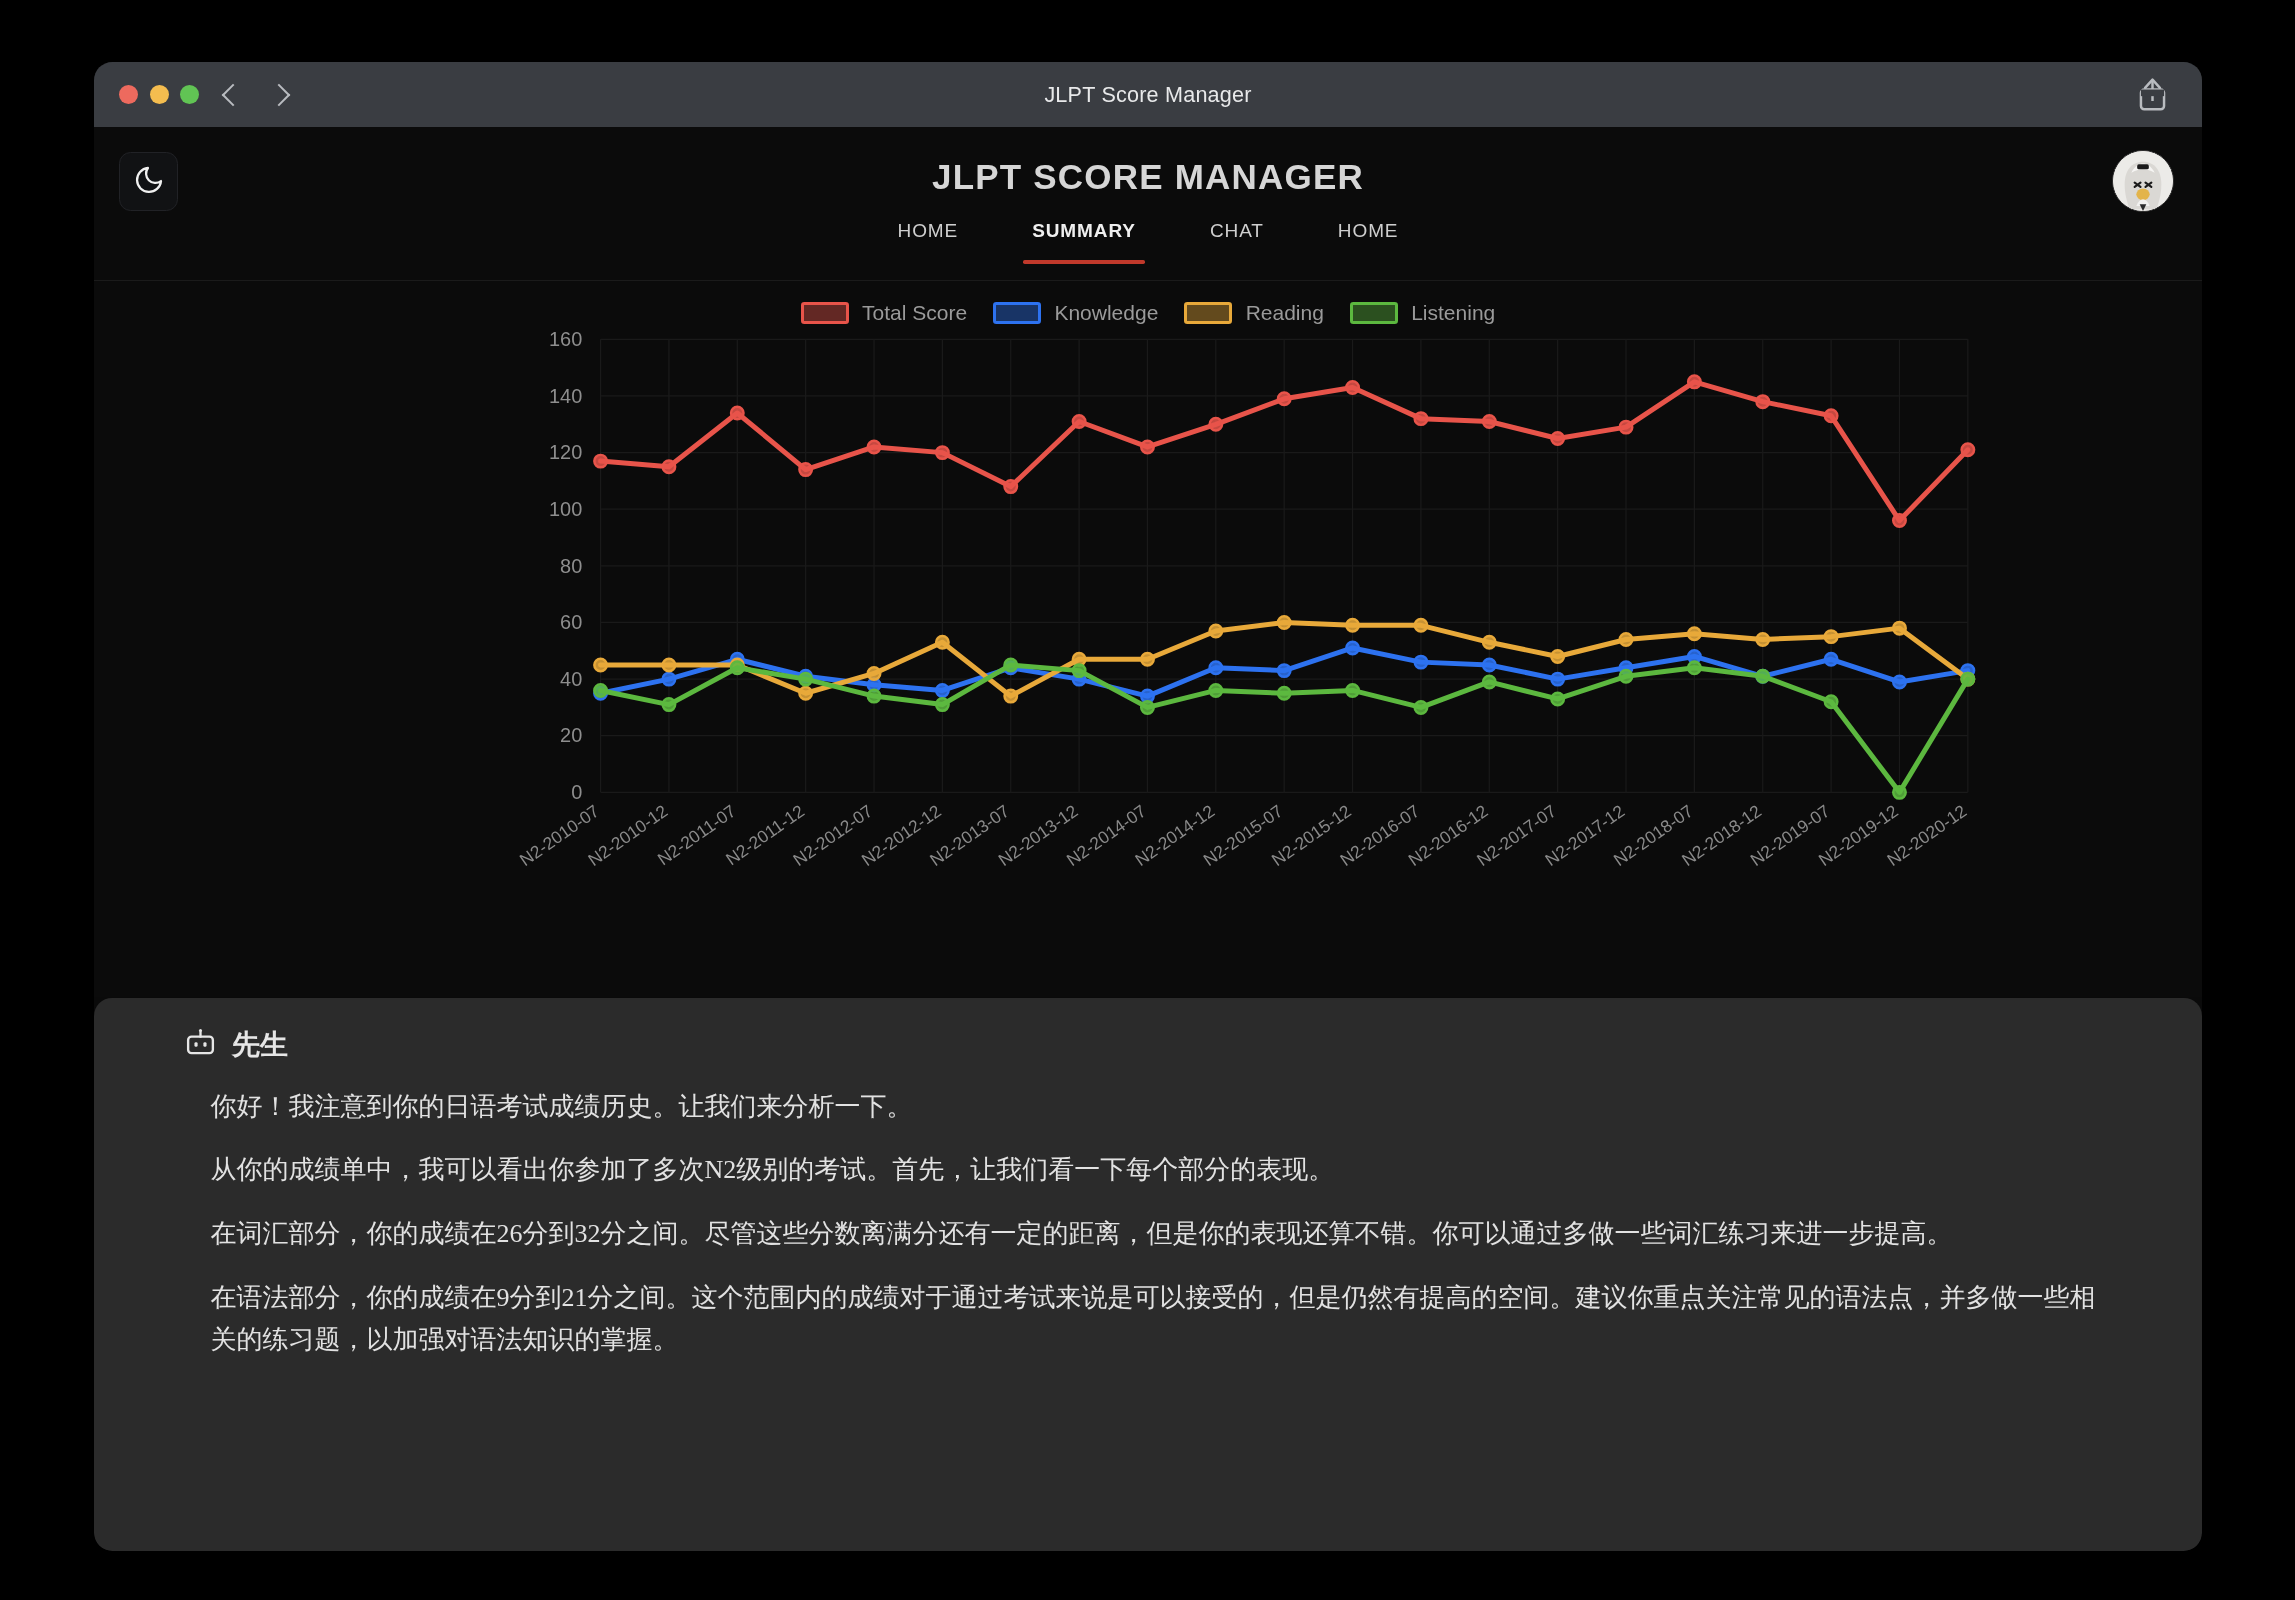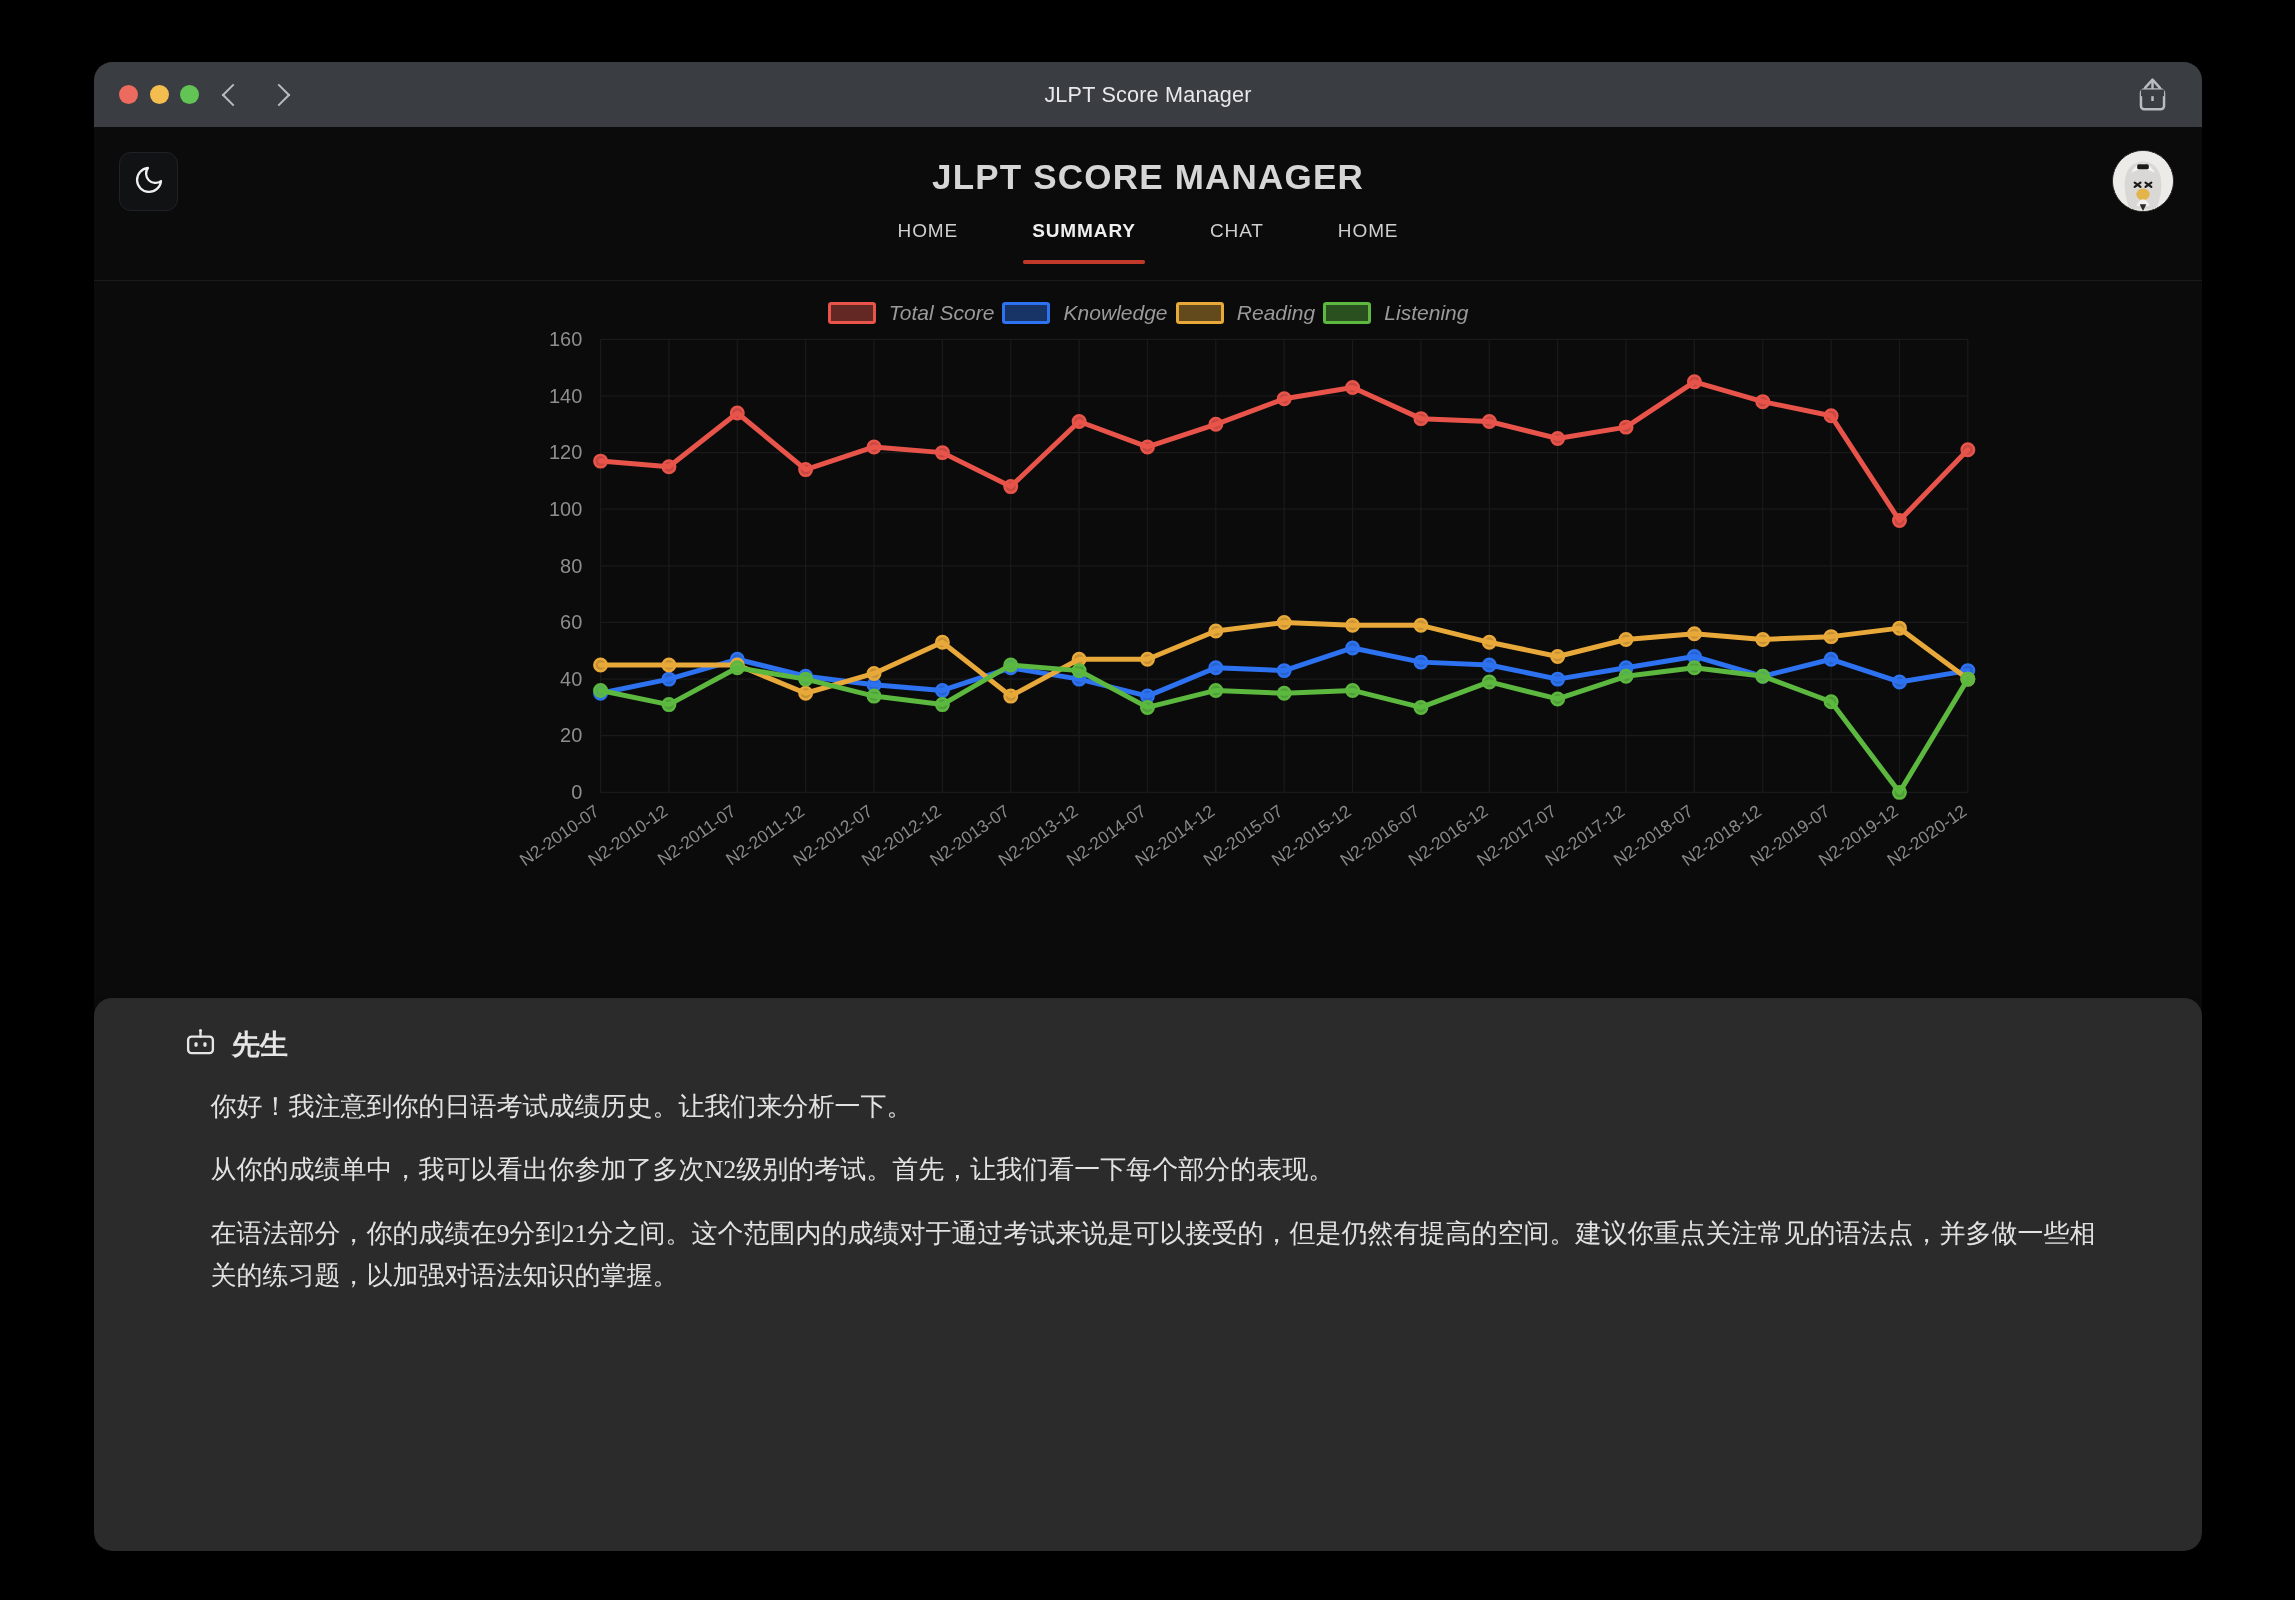--- a/index.html
+++ b/index.html
@@ -44,21 +44,21 @@
   .tab{position:relative;padding:5px 37px 21.6px 37px;font-size:19px;color:#cfcfcf;letter-spacing:0.9px;}
   .tab.active{font-weight:bold;color:#efefef;}
   .tab.active::after{
     content:"";position:absolute;left:28px;right:28px;bottom:0;height:4.2px;background:#c0392b;border-radius:1.7px;
   }
   #headrule{height:0.8px;background:#1b1b1b;}
 
   
   #chart-area{position:relative;height:716px;background:#0b0b0b;}
   #legend{position:absolute;top:20px;left:0;right:0;display:flex;justify-content:center;gap:0;}
-  .legend-item{display:flex;align-items:center;margin:0 4px;font-style:italic;}
+  .legend-item{display:flex;align-items:center;margin:0 13px;}
   .sw{width:48px;height:21.6px;border-radius:3.3px;border:3.3px solid #000;box-sizing:border-box;}
   .legend-label{margin-left:13.3px;font-size:21px;color:#9a9a9a;}
   #plot{position:absolute;left:465px;top:50px;width:1413px;height:557px;}
   #plot svg{display:block;overflow:visible;}
   .ylab{font-size:24px;fill:#8e8e8e;text-anchor:end;}
   .xlab{font-size:21px;fill:#8a8a8a;}
   .grid{stroke:#1a1a1a;stroke-width:1.5;}
 
   
   #chat{position:absolute;left:0;right:0;top:936px;bottom:0;background:#2b2b2b;overflow:hidden;border-radius:18px;}
@@ -319,19 +319,20 @@
             <circle cx="12" cy="2.6" r="1.1" fill="#e6e6e6"></circle>
             <rect x="7.6" y="11" width="2.3" height="3.4" rx="1" fill="#e6e6e6"></rect>
             <rect x="14.1" y="11" width="2.3" height="3.4" rx="1" fill="#e6e6e6"></rect>
           </svg>
         </span>
         <span class="name">先生</span>
       </div>
       <div id="chat-messages">
           <p class="msg">你好！我注意到你的日语考试成绩历史。让我们来分析一下。</p>
           <p class="msg">从你的成绩单中，我可以看出你参加了多次N2级别的考试。首先，让我们看一下每个部分的表现。</p>
+          <p class="msg">在词汇部分，你的成绩在26分到32分之间。尽管这些分数离满分还有一定的距离，但是你的表现还算不错。你可以通过多做一些词汇练习来进一步提高。</p>
           <p class="msg">在语法部分，你的成绩在9分到21分之间。这个范围内的成绩对于通过考试来说是可以接受的，但是仍然有提高的空间。建议你重点关注常见的语法点，并多做一些相关的练习题，以加强对语法知识的掌握。</p>
         </div>
     </div>
   </div>
 
 </div>
 
 
 </body></html>

